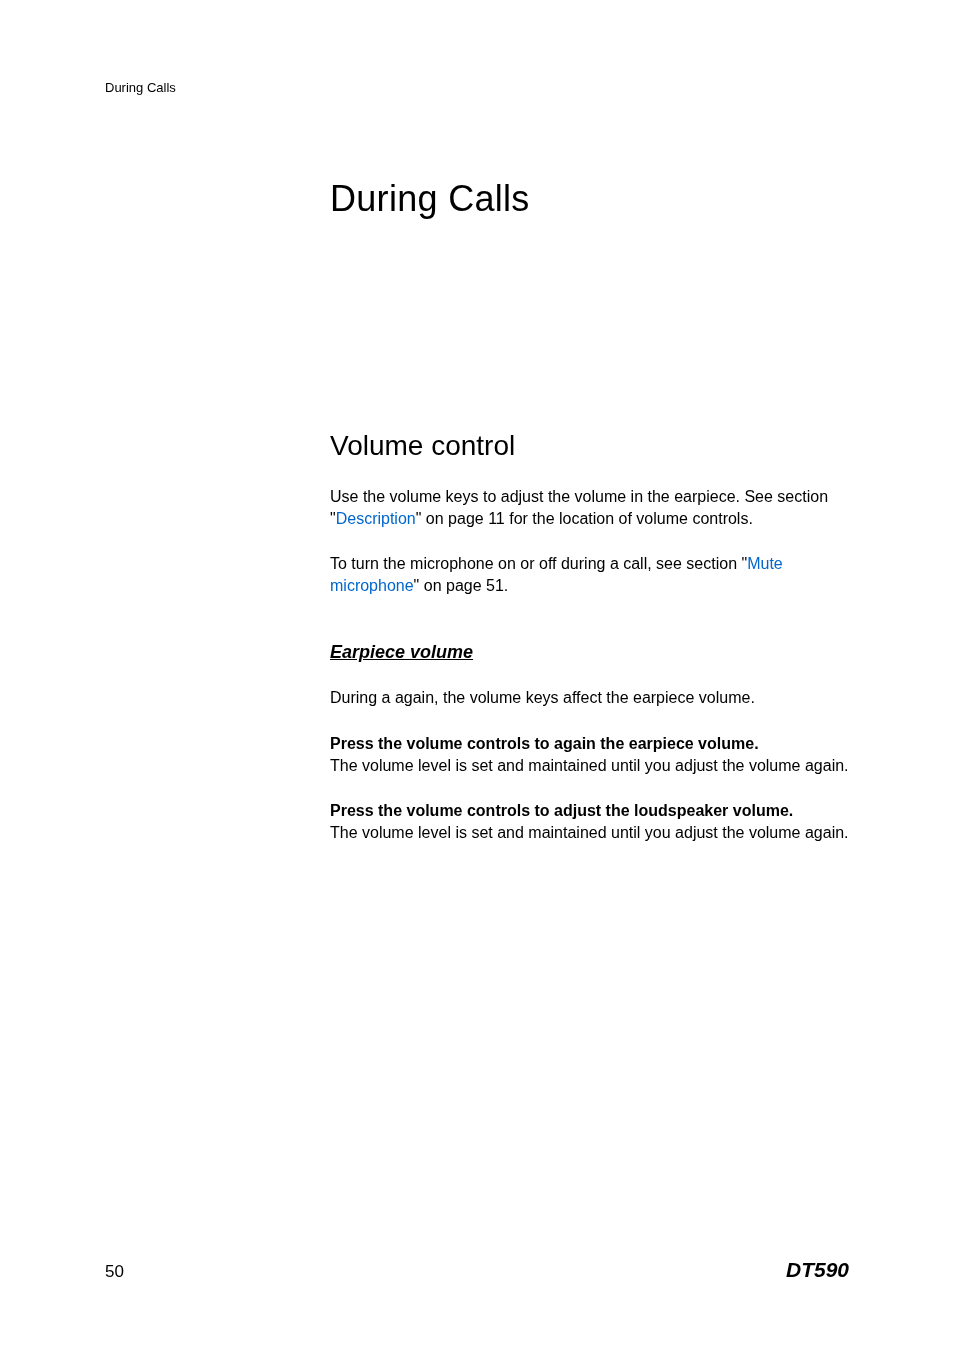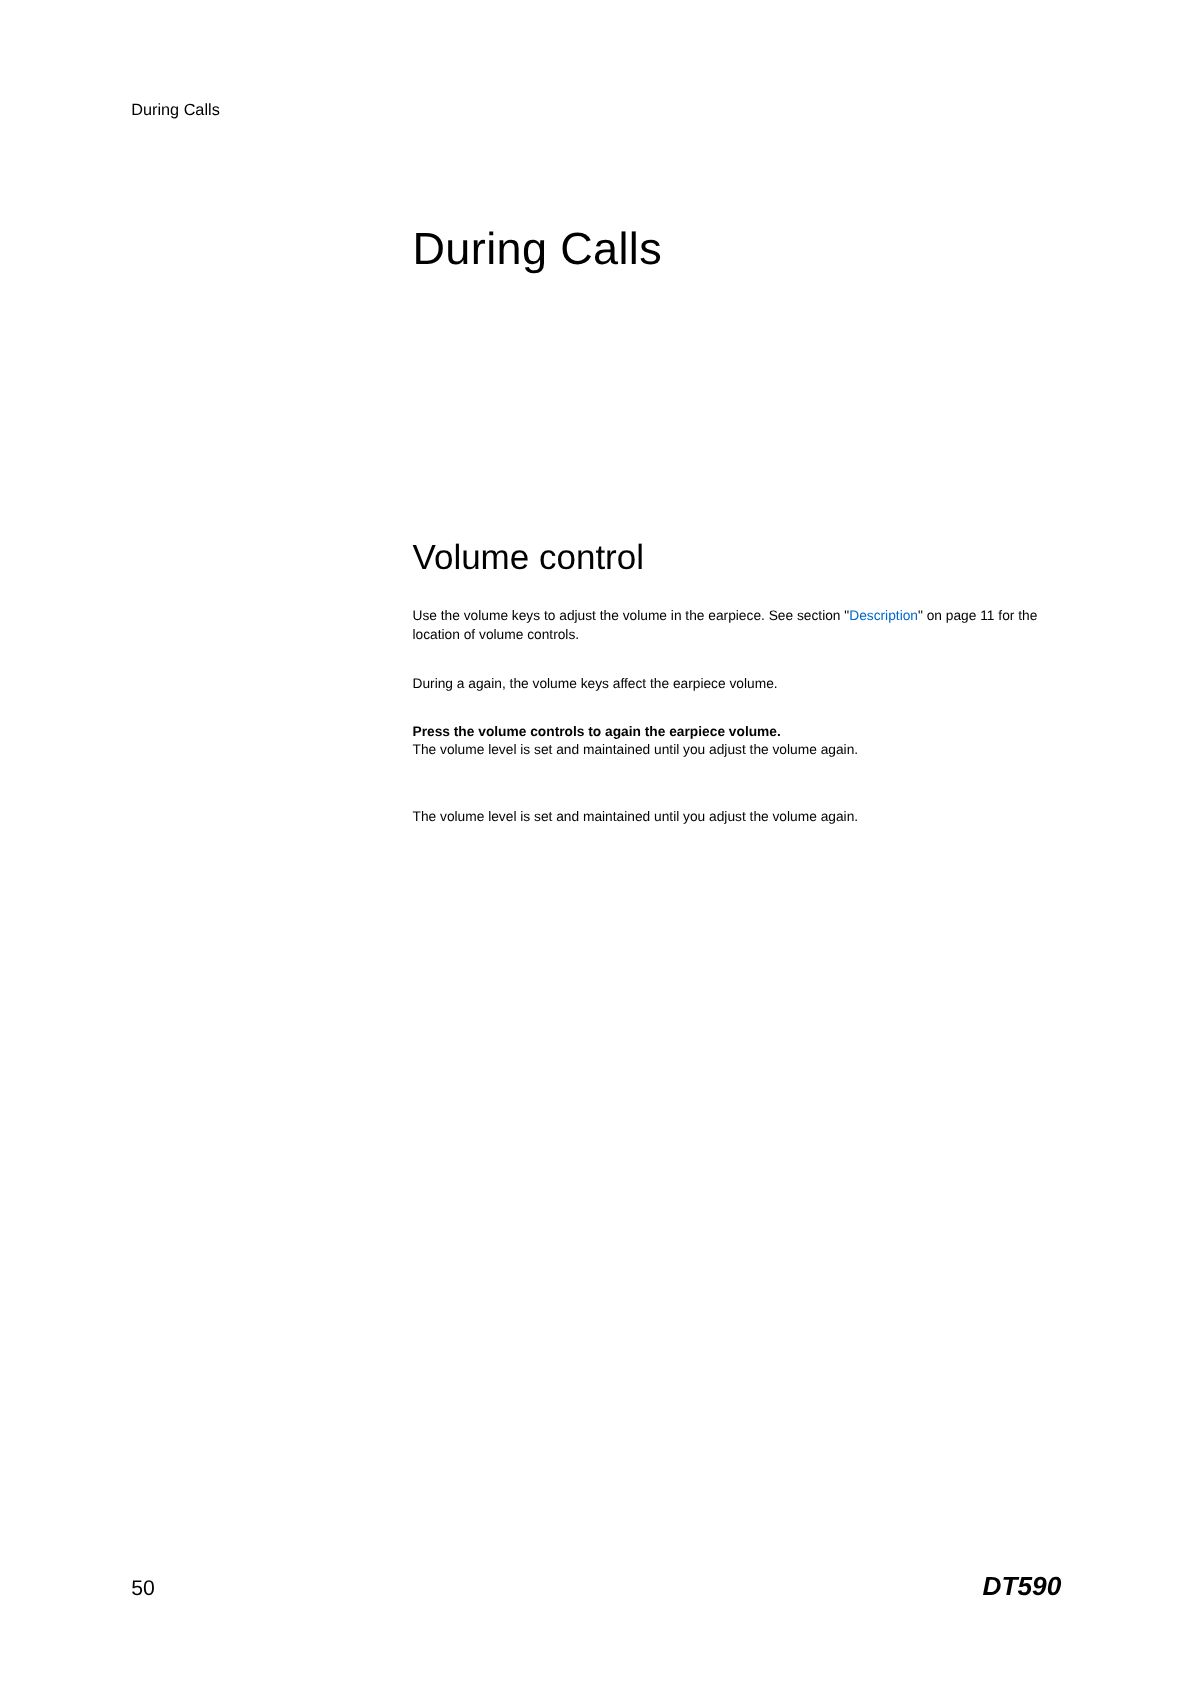--- a/index.html
+++ b/index.html
@@ -33,21 +33,21 @@
       font-weight: 300;
       letter-spacing: 0.3px;
       margin-bottom: 210px;
     }
     .section-title {
       font-size: 28px;
       font-weight: 400;
       margin-bottom: 8px;
     }
     .body-text {
-      font-size: 11px;
+      font-size: 16px;
       line-height: 1.35;
       margin-bottom: 15px;
       margin-top: 24px;
     }
     .link {
       color: #0066cc;
     }
     .subsection-title {
       font-size: 18px;
       font-style: italic;
@@ -85,29 +85,33 @@
 
 <div class="content">
   <h1 class="chapter-title">During Calls</h1>
 
   <h2 class="section-title">Volume control</h2>
 
   <p class="body-text">
     <span>Use the volume keys to adjust the volume in the earpiece. See section "</span><span class="link">Description</span><span>" on page 11 for the location of volume controls.</span>
   </p>
 
+  <p class="body-text">
+    <span>To turn the microphone on or off during a call, see section "</span><span class="link">Mute microphone</span><span>" on page 51.</span>
+  </p>
 
+  <h3 class="subsection-title">Earpiece volume</h3>
   <p class="body-text">During a again, the volume keys affect the earpiece volume.</p>
   <p class="body-text">
     <span class="bold-text">Press the volume controls to again the earpiece volume.</span><br>
     <span>The volume level is set and maintained until you adjust the volume again.</span>
   </p>
 
   <p class="body-text">
-    <br>
+    <span class="bold-text">Press the volume controls to adjust the loudspeaker volume.</span><br>
     <span>The volume level is set and maintained until you adjust the volume again.</span>
   </p>
 </div>
 
 <div class="footer">
   <span class="page-number">50</span>
   <span class="doc-id">DT590</span>
 </div>
 
 </body></html>

